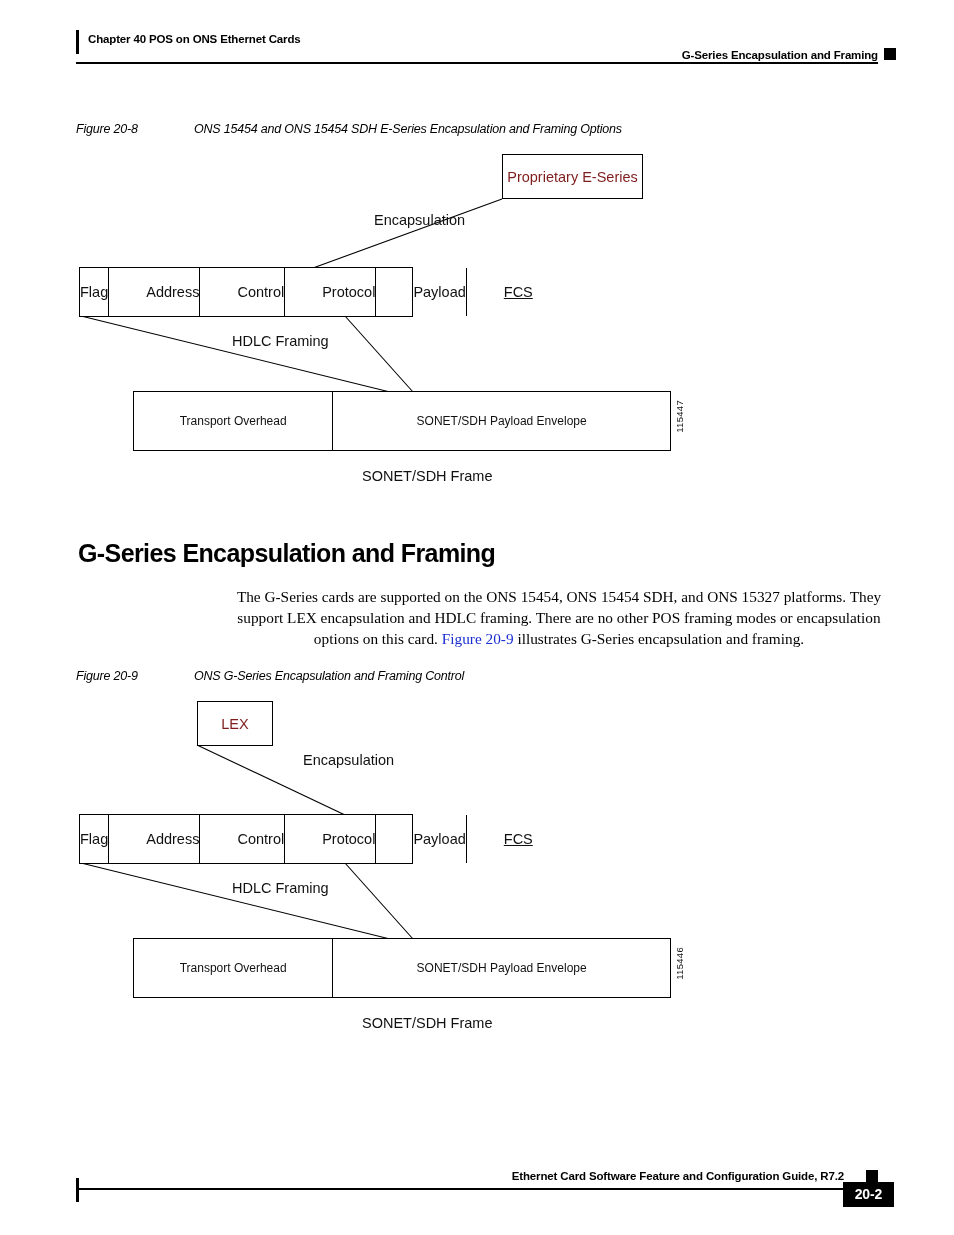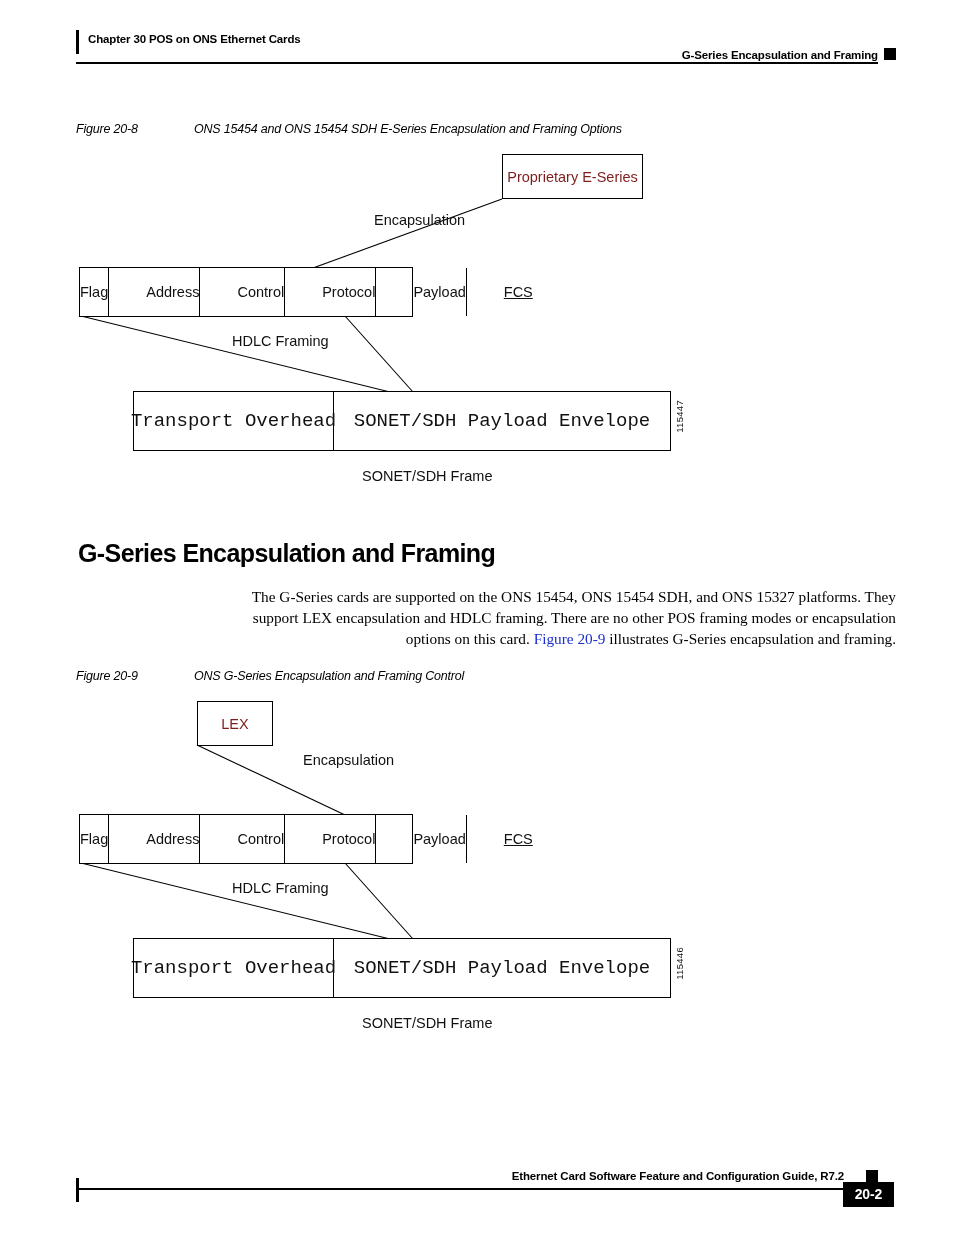--- a/index.html
+++ b/index.html
@@ -121,22 +121,22 @@
     border: 1px solid #000;
     background: #fff;
     display: flex;
   }
   .sonet-cell {
     box-sizing: border-box;
     border-right: 1px solid #000;
     display: flex;
     align-items: center;
     justify-content: center;
-    font-family: Liberation Mono, monospace;
-    font-size: 19px;
+    font-family: Liberation Sans, sans-serif;
+    font-size: 12px;
     color: #111;
     white-space: nowrap;
   }
   .sonet-cell:last-child { border-right: none; }
   .fig-id {
     position: absolute;
     font-family: "Liberation Sans", sans-serif;
     font-size: 9.5px;
     color: #111;
     writing-mode: vertical-rl;
@@ -159,21 +159,21 @@
     font-size: 25px;
     letter-spacing: -0.6px;
     white-space: nowrap;
   }
   .body-para {
     position: absolute;
     font-family: "Liberation Serif", serif;
     font-size: 15.3px;
     line-height: 21px;
     color: #000;
-    text-align: right;
+    text-align: center;
   }
   .xref { color: #1a2ed0; }
 
   
   #page-footer { position: absolute; left: 0; top: 10px; width: 954px; height: 1235px; pointer-events: none; }
   .ftr-left-rule {
     position: absolute;
     left: 76px; top: 1168px;
     width: 3px; height: 24px;
     background: #000;
@@ -210,21 +210,21 @@
     padding: 4px 12px 5px 12px;
     letter-spacing: -0.2px;
     white-space: nowrap;
   }
 </style>
 </head>
 <body>
 
 <div id="page-header">
   <div class="hdr-left-rule"></div>
-  <div class="hdr-chapter">Chapter 30      POS on ONS Ethernet Cards</div>
+  <div class="hdr-chapter">Chapter 40      POS on ONS Ethernet Cards</div>
   <div class="hdr-rule"></div>
   <div class="hdr-right">G-Series Encapsulation and Framing</div>
   <div class="hdr-square"></div>
 </div>
 
 <div class="fig-caption" style="left:76px; top:122px;">
   <span class="fig-num">Figure 20-8</span><span>ONS 15454 and ONS 15454 SDH E-Series Encapsulation and Framing Options</span>
 </div>
 
 <div class="diagram" style="left:0px; top:0px; width:954px; height:500px;">

